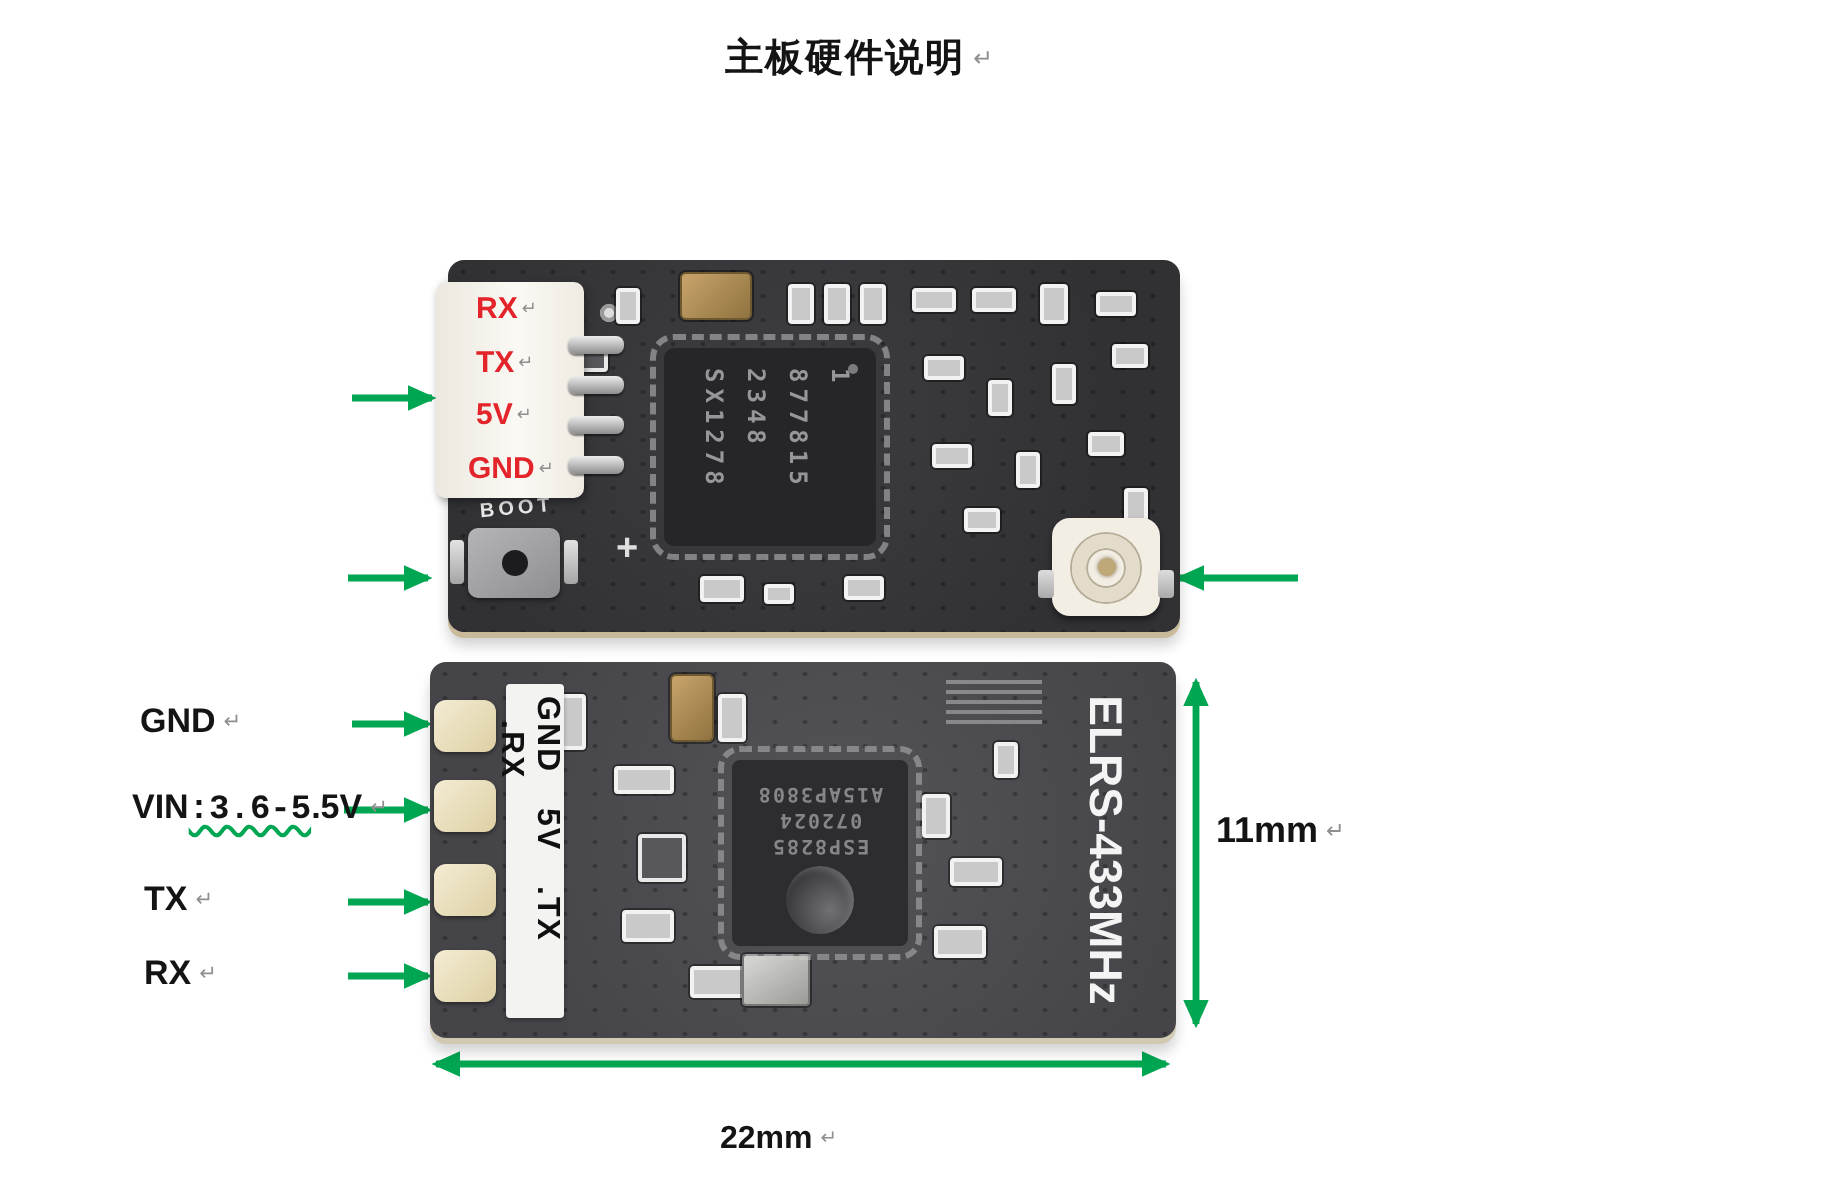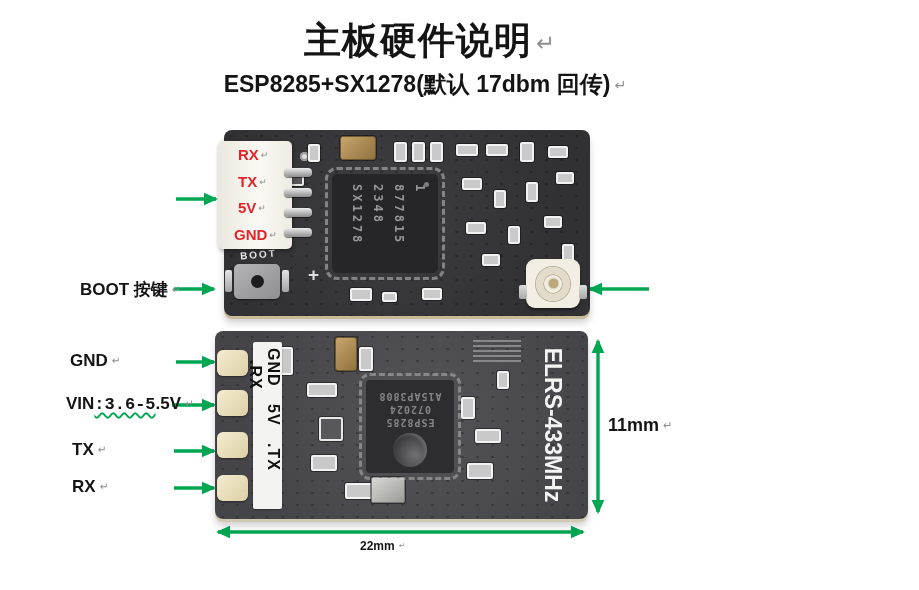--- a/index.html
+++ b/index.html
@@ -8,35 +8,35 @@
     --ink:#141414;
   }
   *{margin:0;padding:0;box-sizing:border-box;}
   body{background:#fff;}
   #canvas{
     position:relative;width:919px;height:590px;background:#ffffff;overflow:hidden;
     font-family:"Liberation Sans",sans-serif;color:var(--ink);
   }
   
   .title{position:absolute;left:0;top:16px;width:860px;text-align:center;
-    font-size:37px;font-weight:bold;letter-spacing:1px;}
+    font-size:19px;font-weight:bold;letter-spacing:1px;}
   .subtitle{position:absolute;left:0;top:69px;width:850px;text-align:center;
     font-size:23px;font-weight:bold;}
   .ret{color:#8f8f8f;font-weight:normal;font-size:0.62em;margin-left:4px;vertical-align:2px;}
   
   .callout{position:absolute;font-size:17px;font-weight:bold;white-space:nowrap;}
   #lbl-connector{left:42px;top:187px;}
   #lbl-boot{left:80px;top:278px;}
   #lbl-ipex{left:658px;top:278px;}
   #lbl-gnd{left:70px;top:351px;}
   #lbl-vin{left:66px;top:394px;}
   #lbl-tx{left:72px;top:440px;}
   #lbl-rx{left:72px;top:477px;}
-  #lbl-h{left:608px;top:405px;font-size:18px;margin-top:10px;}
-  #lbl-w{left:360px;top:539px;font-size:12px;}
+  #lbl-h{left:608px;top:405px;font-size:18px;}
+  #lbl-w{left:360px;top:561px;font-size:16px;}
   .squig{text-decoration:underline;text-decoration-style:wavy;text-decoration-color:var(--green);text-decoration-thickness:2px;text-underline-offset:3px;font-family:Liberation Mono, monospace;}
   
   #arrows{position:absolute;left:0;top:0;pointer-events:none;}
   #arrows line{stroke:var(--green);stroke-width:3.4;}
   #ah path{fill:var(--green);}
   
   .board{position:absolute;border-radius:8px;}
   .board::before{content:"";position:absolute;inset:0;border-radius:8px;
     background-image:radial-gradient(rgba(0,0,0,.45) 1.1px,transparent 1.4px);
     background-size:15px 12px;opacity:.55;}
@@ -107,44 +107,38 @@
     box-shadow:inset 0 0 0 2px #999;z-index:1;}
 </style>
 </head>
 <body>
 
 <div id="canvas">
 
   <div class="title">
     <span>主板硬件说明</span><span class="ret">↵</span>
   </div>
-  <div class="subtitle">
-    <span>ESP8285+SX1278(默认 17dbm 回传)</span><span class="ret">↵</span>
-  </div>
 
   <svg id="arrows" width="919" height="590" viewBox="0 0 919 590">
     <defs>
       <marker id="ah" viewBox="0 0 10 10" refX="8.5" refY="5" markerWidth="4.2" markerHeight="4.2" orient="auto-start-reverse">
         <path d="M0,0.5 L10,5 L0,9.5 z"></path>
       </marker>
     </defs>
     <line x1="176" y1="199" x2="216" y2="199" marker-end="url(#ah)"></line>
     <line x1="174" y1="289" x2="214" y2="289" marker-end="url(#ah)"></line>
     <line x1="649" y1="289" x2="590" y2="289" marker-end="url(#ah)"></line>
     <line x1="176" y1="362" x2="214" y2="362" marker-end="url(#ah)"></line>
     <line x1="172" y1="405" x2="214" y2="405" marker-end="url(#ah)"></line>
     <line x1="174" y1="451" x2="214" y2="451" marker-end="url(#ah)"></line>
     <line x1="174" y1="488" x2="214" y2="488" marker-end="url(#ah)"></line>
     <line x1="598" y1="341" x2="598" y2="512" marker-start="url(#ah)" marker-end="url(#ah)"></line>
     <line x1="218" y1="532" x2="583" y2="532" marker-start="url(#ah)" marker-end="url(#ah)"></line>
   </svg>
 
-  <div class="callout" id="lbl-boot">
-    <span>BOOT 按键</span><span class="ret">↵</span>
-  </div>
   <div class="callout" id="lbl-gnd">
     <span>GND</span><span class="ret">↵</span>
   </div>
   <div class="callout" id="lbl-vin">
     <span>VIN</span><span class="squig">:3.6-5</span><span>.5V</span><span class="ret">↵</span>
   </div>
   <div class="callout" id="lbl-tx">
     <span>TX</span><span class="ret">↵</span>
   </div>
   <div class="callout" id="lbl-rx">

